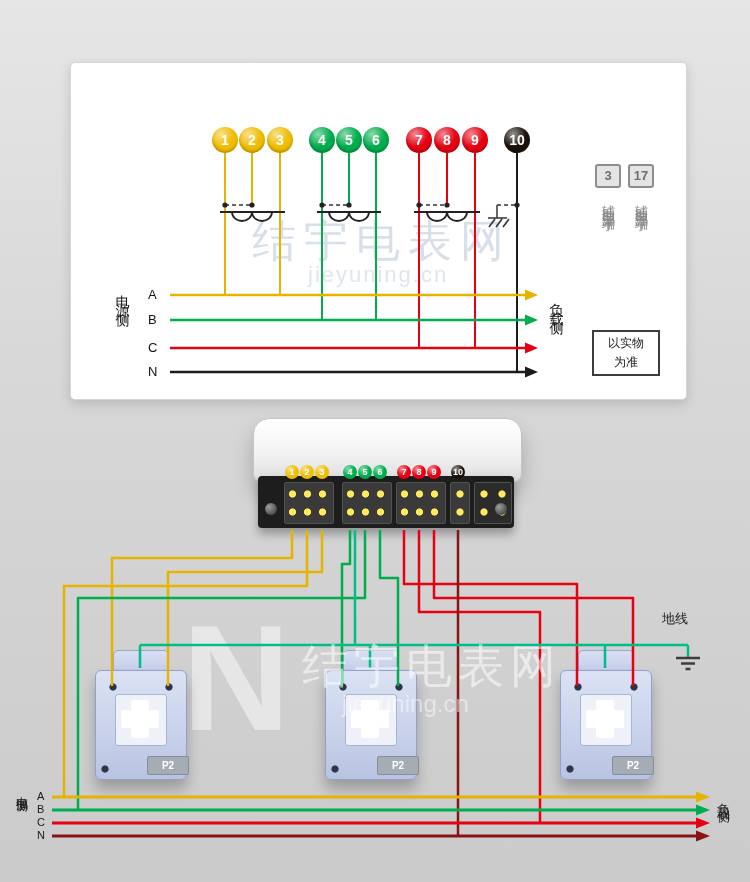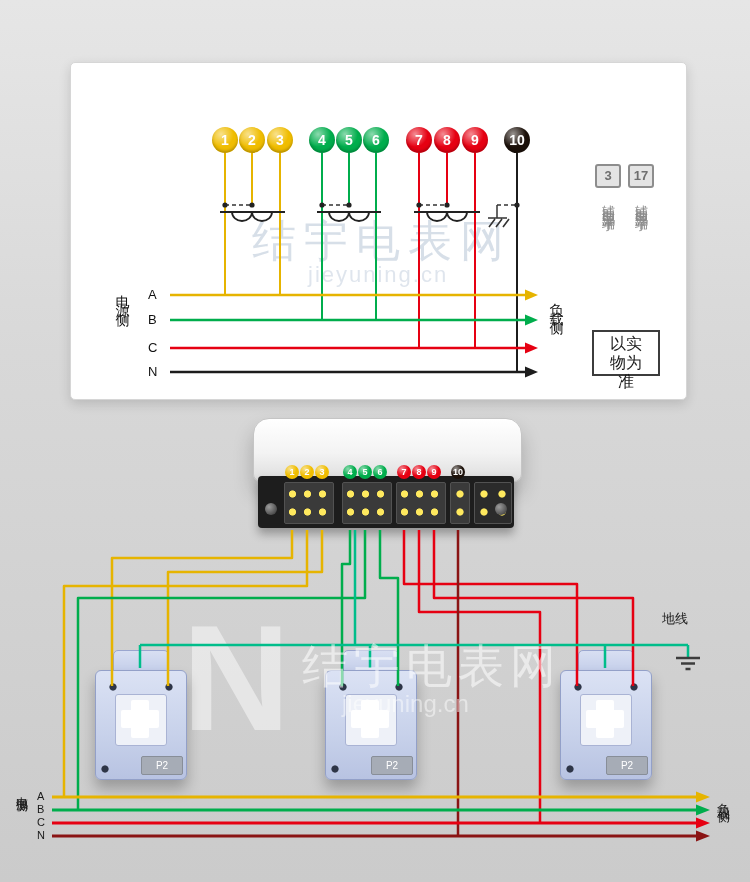--- a/index.html
+++ b/index.html
@@ -34,21 +34,21 @@
   
   .vtext{writing-mode:vertical-rl;text-orientation:upright;z-index:5;}
   .side-top{font-size:14px;letter-spacing:9px;color:#111;}
   .phl{font-size:13px;color:#111;z-index:5;}
 
   
   .auxbox{width:22px;height:20px;background:#e4e4e4;border:2px solid #8d8d8d;border-radius:3px;
           color:#6f6f6f;font-size:13px;font-weight:bold;text-align:center;line-height:20px;z-index:5;}
   .auxcol{font-size:13px;letter-spacing:3px;color:#8a8a8a;height:160px;}
   .note-box{left:592px;top:330px;width:64px;height:42px;background:#fff;border:2px solid #3c3c3c;z-index:5;}
-  .note-text{display:block;width:44px;margin:2px auto 0;font-size:16px;line-height:19px;text-align:center;color:#1a1a1a;}
+  .note-text{display:block;width:44px;margin:2px auto 0;font-size:12px;line-height:19px;text-align:center;color:#1a1a1a;}
 
   
   .meter-body{left:253px;top:418px;width:267px;height:62px;z-index:2;
               background:linear-gradient(180deg,#ffffff 0%,#f3f3f3 55%,#dddddd 100%);
               border:1px solid #c5c5c5;border-radius:16px 16px 8px 8px;
               box-shadow:0 12px 20px rgba(0,0,0,.22);}
   .strip{left:258px;top:476px;width:256px;height:52px;background:#1d1d1d;border-radius:4px;z-index:2;
          box-shadow:0 6px 10px rgba(0,0,0,.3);}
   .tg{position:absolute;top:6px;height:40px;background-color:#3a3a3a;border:1px solid #525252;border-radius:2px;
       background-repeat:repeat-x;}
@@ -78,22 +78,22 @@
            background-image:
              radial-gradient(circle at 17px 16px,#2e3547 3.2px,rgba(0,0,0,0) 4px),
              radial-gradient(circle at 73px 16px,#2e3547 3.2px,rgba(0,0,0,0) 4px),
              radial-gradient(circle at 9px 98px,#2e3547 3.2px,rgba(0,0,0,0) 4px),
              radial-gradient(circle at 81px 98px,#2e3547 3.2px,rgba(0,0,0,0) 4px),
              linear-gradient(180deg,#dbe2f4 0%,#c7d1ea 60%,#b8c3e2 100%);}
   .ct-window{position:absolute;left:20px;top:44px;width:50px;height:50px;background:#eef1f8;
              border:1px solid #a9b3d4;border-radius:3px;}
   .ct-holeh{position:absolute;left:26px;top:60px;width:38px;height:18px;background:#ffffff;border-radius:2px;}
   .ct-holev{position:absolute;left:36px;top:50px;width:18px;height:38px;background:#ffffff;border-radius:2px;}
-  .ct-plate{position:absolute;left:46px;top:106px;width:40px;height:17px;background:#a6acb6;border:1px solid #888e98;
-            border-radius:2px;color:#fff;font-size:10px;font-weight:normal;text-align:center;line-height:17px;}
+  .ct-plate{position:absolute;left:52px;top:106px;width:40px;height:17px;background:#a6acb6;border:1px solid #888e98;
+            border-radius:2px;color:#fff;font-size:10px;font-weight:bold;text-align:center;line-height:17px;}
 
   
   .bus-side{font-size:12px;letter-spacing:2px;color:#1a1a1a;}
   .bus-ph{font-size:11px;color:#1a1a1a;z-index:5;}
   .gnd-label{left:662px;top:610px;font-size:13px;color:#1a1a1a;z-index:5;}
 
   svg.overlay{position:absolute;left:0;top:0;z-index:3;}
 </style>
 </head>
 <body>

